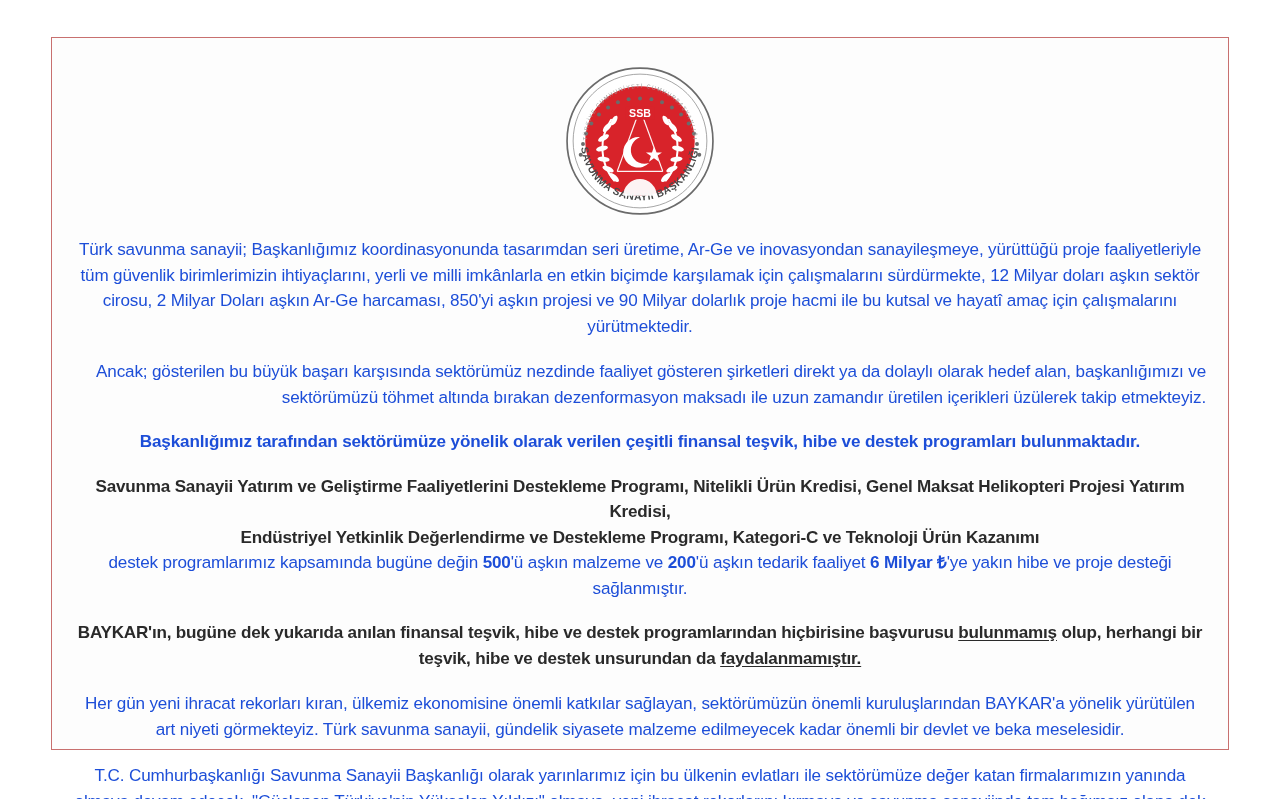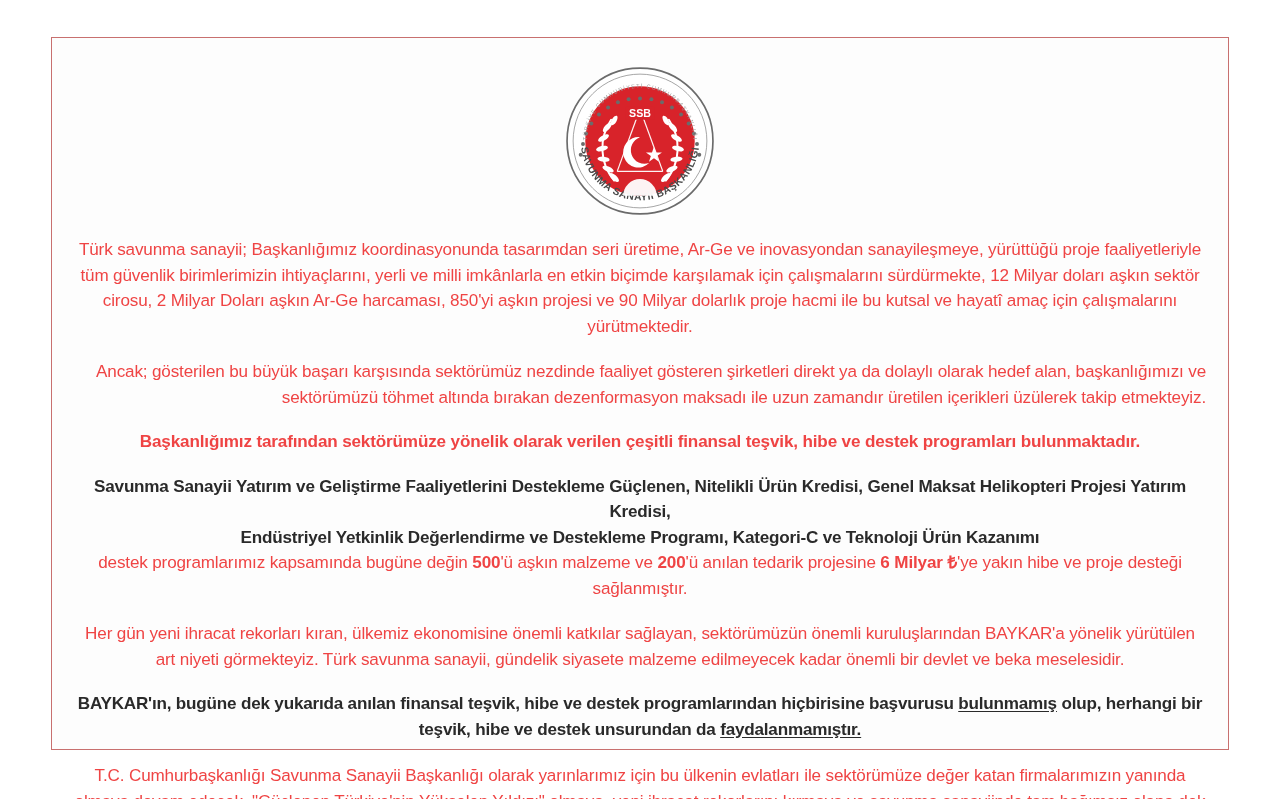--- a/index.html
+++ b/index.html
@@ -40,21 +40,21 @@
     display: block;
   }
 
   #body-text {
     padding: 8px 22px 0 22px;
   }
 
   .para {
     text-align: center;
     margin: 0;
-    color: #ef4444;
+    color: #1d4ed8;
   }
 
   .p-lead {
     font-size: 17.1px;
     line-height: 25.5px;
     letter-spacing: -0.15px;
     margin-top: 12px;
   }
 
   .p-gap-1 { margin-top: 20px; text-align: right; }
@@ -173,25 +173,25 @@
 
   <div id="body-text">
 
     <p class="para p-lead">Türk savunma sanayii; Başkanlığımız koordinasyonunda tasarımdan seri üretime, Ar-Ge ve inovasyondan sanayileşmeye, yürüttüğü proje faaliyetleriyle tüm güvenlik birimlerimizin ihtiyaçlarını, yerli ve milli imkânlarla en etkin biçimde karşılamak için çalışmalarını sürdürmekte, 12 Milyar doları aşkın sektör cirosu, 2 Milyar Doları aşkın Ar-Ge harcaması, 850'yi aşkın projesi ve 90 Milyar dolarlık proje hacmi ile bu kutsal ve hayatî amaç için çalışmalarını yürütmektedir.</p>
 
     <p class="para p-lead p-gap-1">Ancak; gösterilen bu büyük başarı karşısında sektörümüz nezdinde faaliyet gösteren şirketleri direkt ya da dolaylı olarak hedef alan, başkanlığımızı ve sektörümüzü töhmet altında bırakan dezenformasyon maksadı ile uzun zamandır üretilen içerikleri üzülerek takip etmekteyiz.</p>
 
     <p class="para p-lead p-gap-2">Başkanlığımız tarafından sektörümüze yönelik olarak verilen çeşitli finansal teşvik, hibe ve destek programları bulunmaktadır.</p>
 
     <div class="p-gap-3">
-      <p class="para bold-block">Savunma Sanayii Yatırım ve Geliştirme Faaliyetlerini Destekleme Güçlenen, Nitelikli Ürün Kredisi, Genel Maksat Helikopteri Projesi Yatırım Kredisi,</p>
+      <p class="para bold-block">Savunma Sanayii Yatırım ve Geliştirme Faaliyetlerini Destekleme Programı, Nitelikli Ürün Kredisi, Genel Maksat Helikopteri Projesi Yatırım Kredisi,</p>
       <p class="para bold-block">Endüstriyel Yetkinlik Değerlendirme ve Destekleme Programı, Kategori-C ve Teknoloji Ürün Kazanımı</p>
-      <p class="para mixed-block"><span>destek programlarımız kapsamında bugüne değin </span><b>500</b><span>'ü aşkın malzeme ve </span><b>200</b><span>'ü anılan tedarik projesine </span><b class="nowrap">6 Milyar ₺</b><span>'ye yakın hibe ve proje desteği sağlanmıştır.</span></p>
+      <p class="para mixed-block"><span>destek programlarımız kapsamında bugüne değin </span><b>500</b><span>'ü aşkın malzeme ve </span><b>200</b><span>'ü aşkın tedarik faaliyet </span><b class="nowrap">6 Milyar ₺</b><span>'ye yakın hibe ve proje desteği sağlanmıştır.</span></p>
     </div>
 
+    <p class="para baykar-block p-gap-4"><span>BAYKAR'ın, bugüne dek yukarıda anılan finansal teşvik, hibe ve destek programlarından hiçbirisine başvurusu </span><u>bulunmamış</u><span> olup, herhangi bir teşvik, hibe ve destek unsurundan da </span><u>faydalanmamıştır.</u></p>
+
     <p class="para p-lead p-gap-5">Her gün yeni ihracat rekorları kıran, ülkemiz ekonomisine önemli katkılar sağlayan, sektörümüzün önemli kuruluşlarından BAYKAR'a yönelik yürütülen art niyeti görmekteyiz. Türk savunma sanayii, gündelik siyasete malzeme edilmeyecek kadar önemli bir devlet ve beka meselesidir.</p>
-
-    <p class="para baykar-block p-gap-4"><span>BAYKAR'ın, bugüne dek yukarıda anılan finansal teşvik, hibe ve destek programlarından hiçbirisine başvurusu </span><u>bulunmamış</u><span> olup, herhangi bir teşvik, hibe ve destek unsurundan da </span><u>faydalanmamıştır.</u></p>
 
     <p class="para p-lead p-gap-6">T.C. Cumhurbaşkanlığı Savunma Sanayii Başkanlığı olarak yarınlarımız için  bu ülkenin evlatları ile sektörümüze değer katan firmalarımızın yanında olmaya devam edecek,  "Güçlenen Türkiye'nin Yükselen Yıldızı" olmaya, yeni ihracat rekorlarını kırmaya ve savunma sanayiinde tam bağımsız olana dek durmadan, duraksamadan çalışmaya devam edeceğiz.</p>
 
   </div>
 </div>
 
 </body></html>

